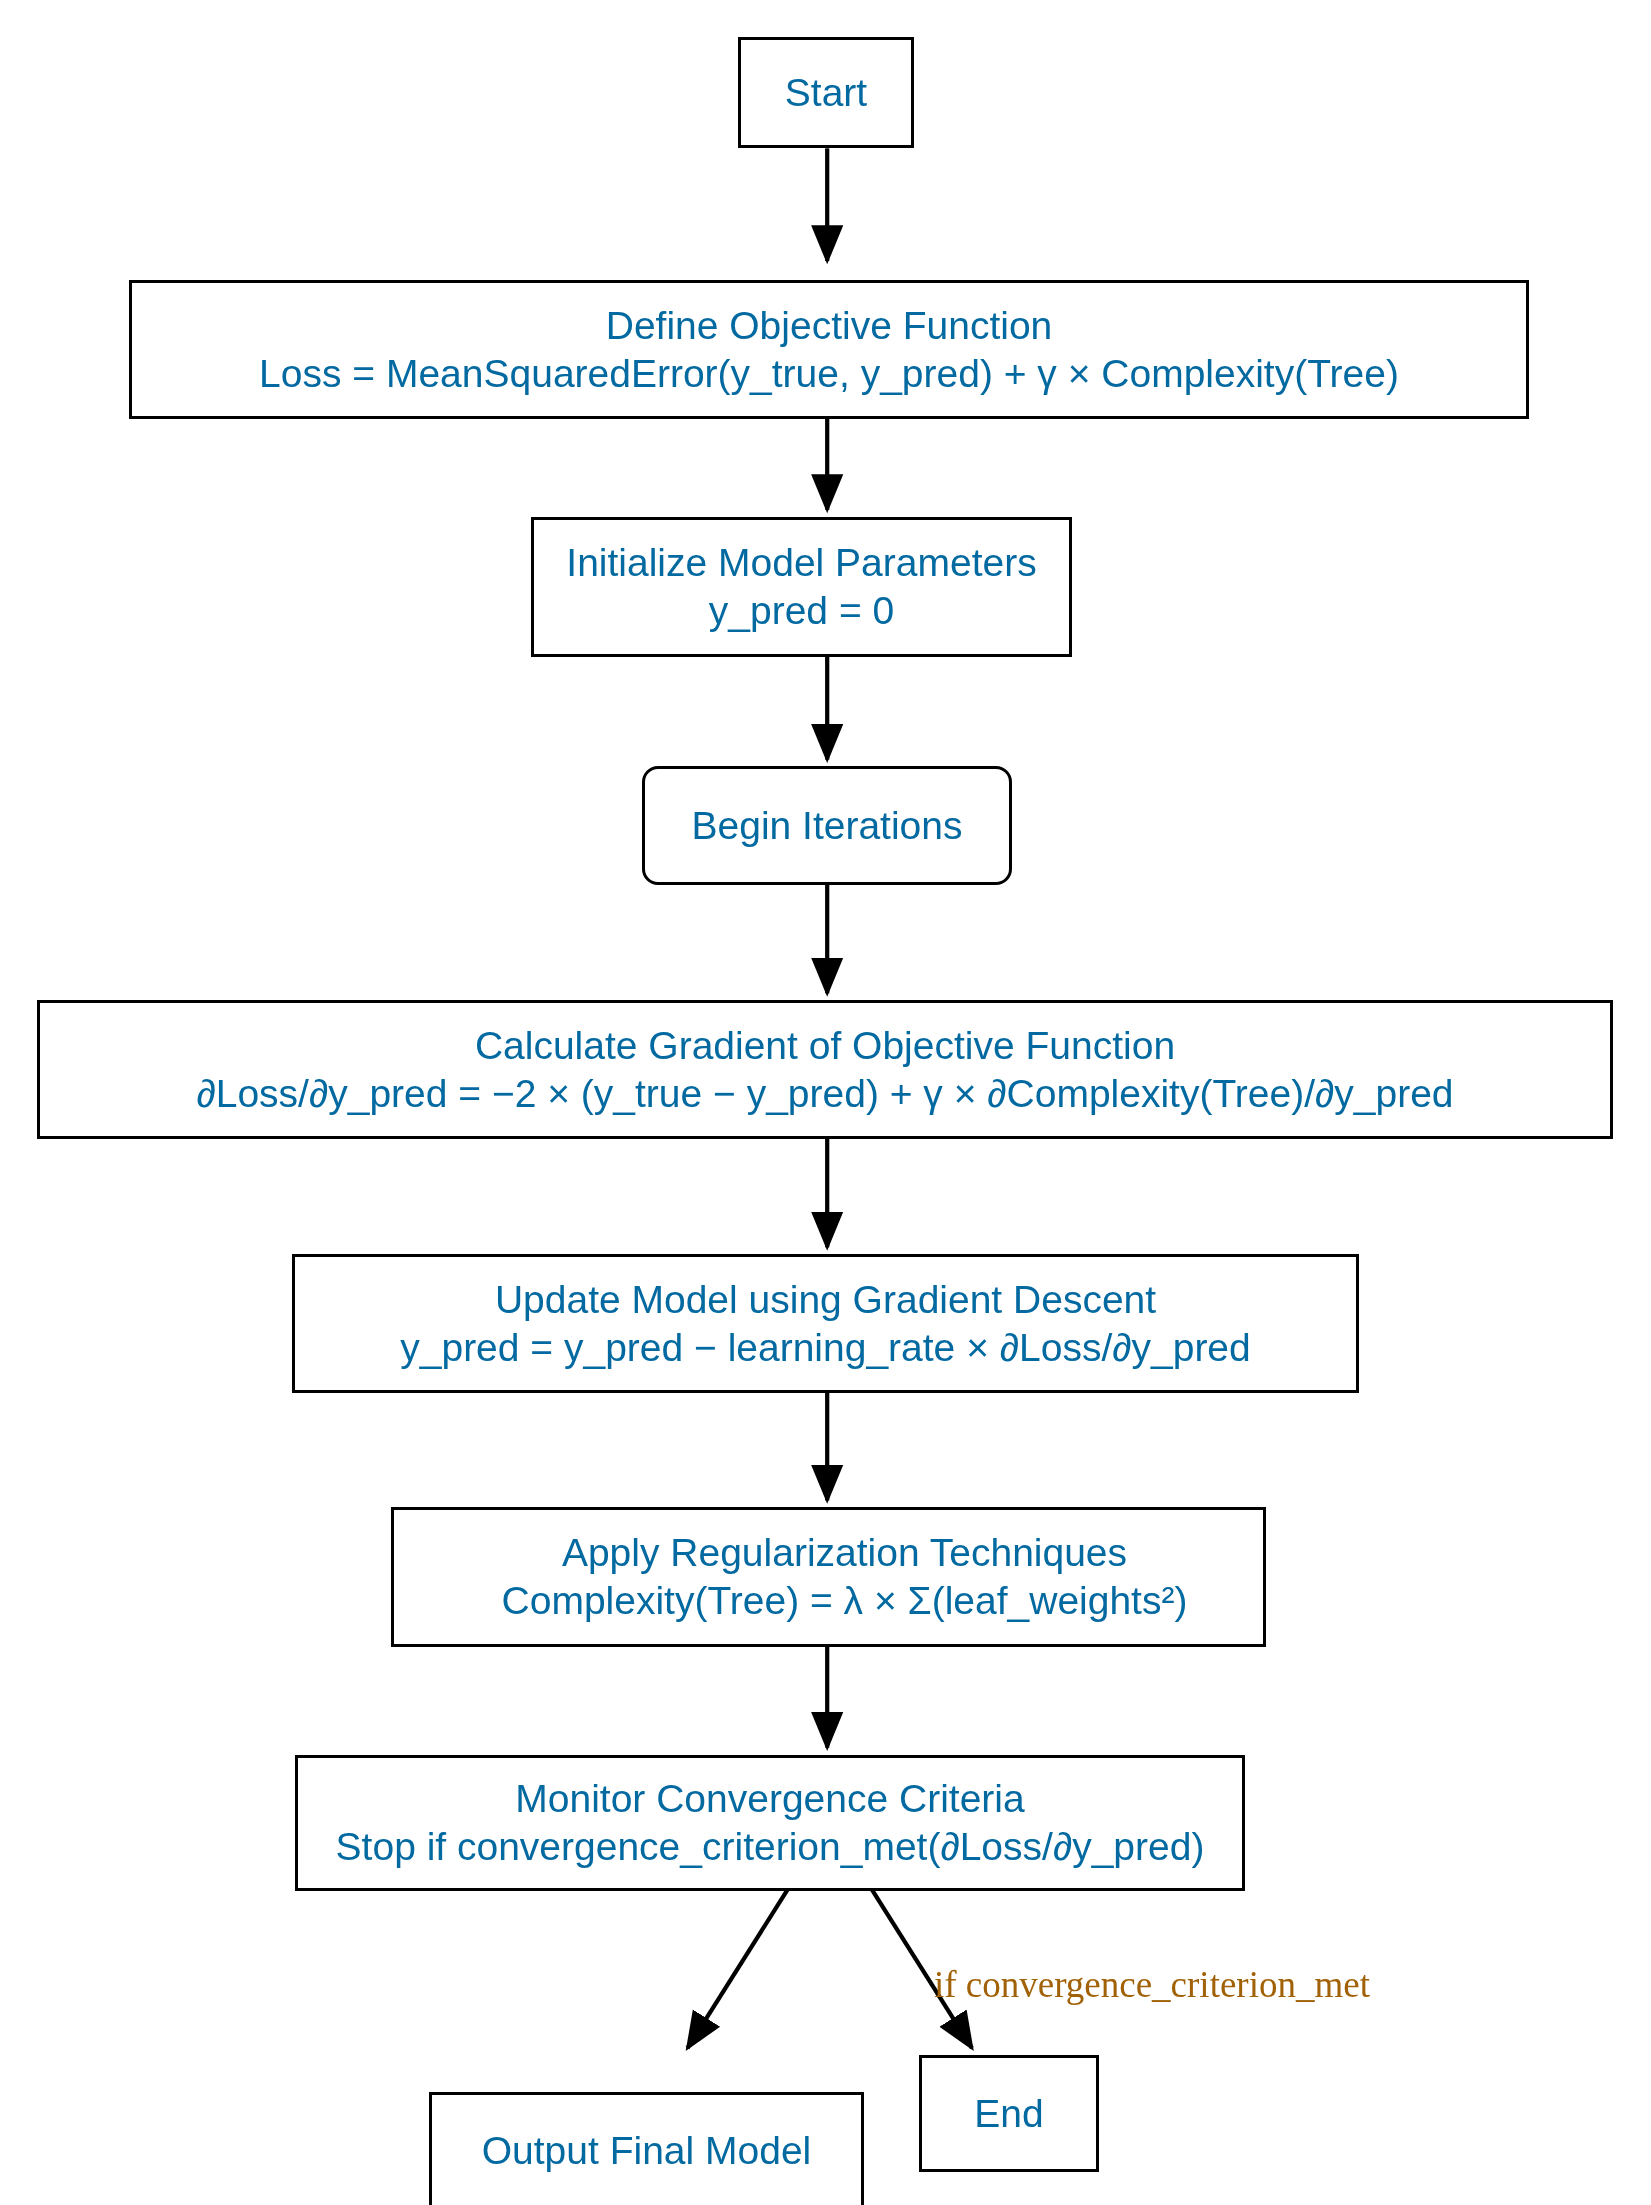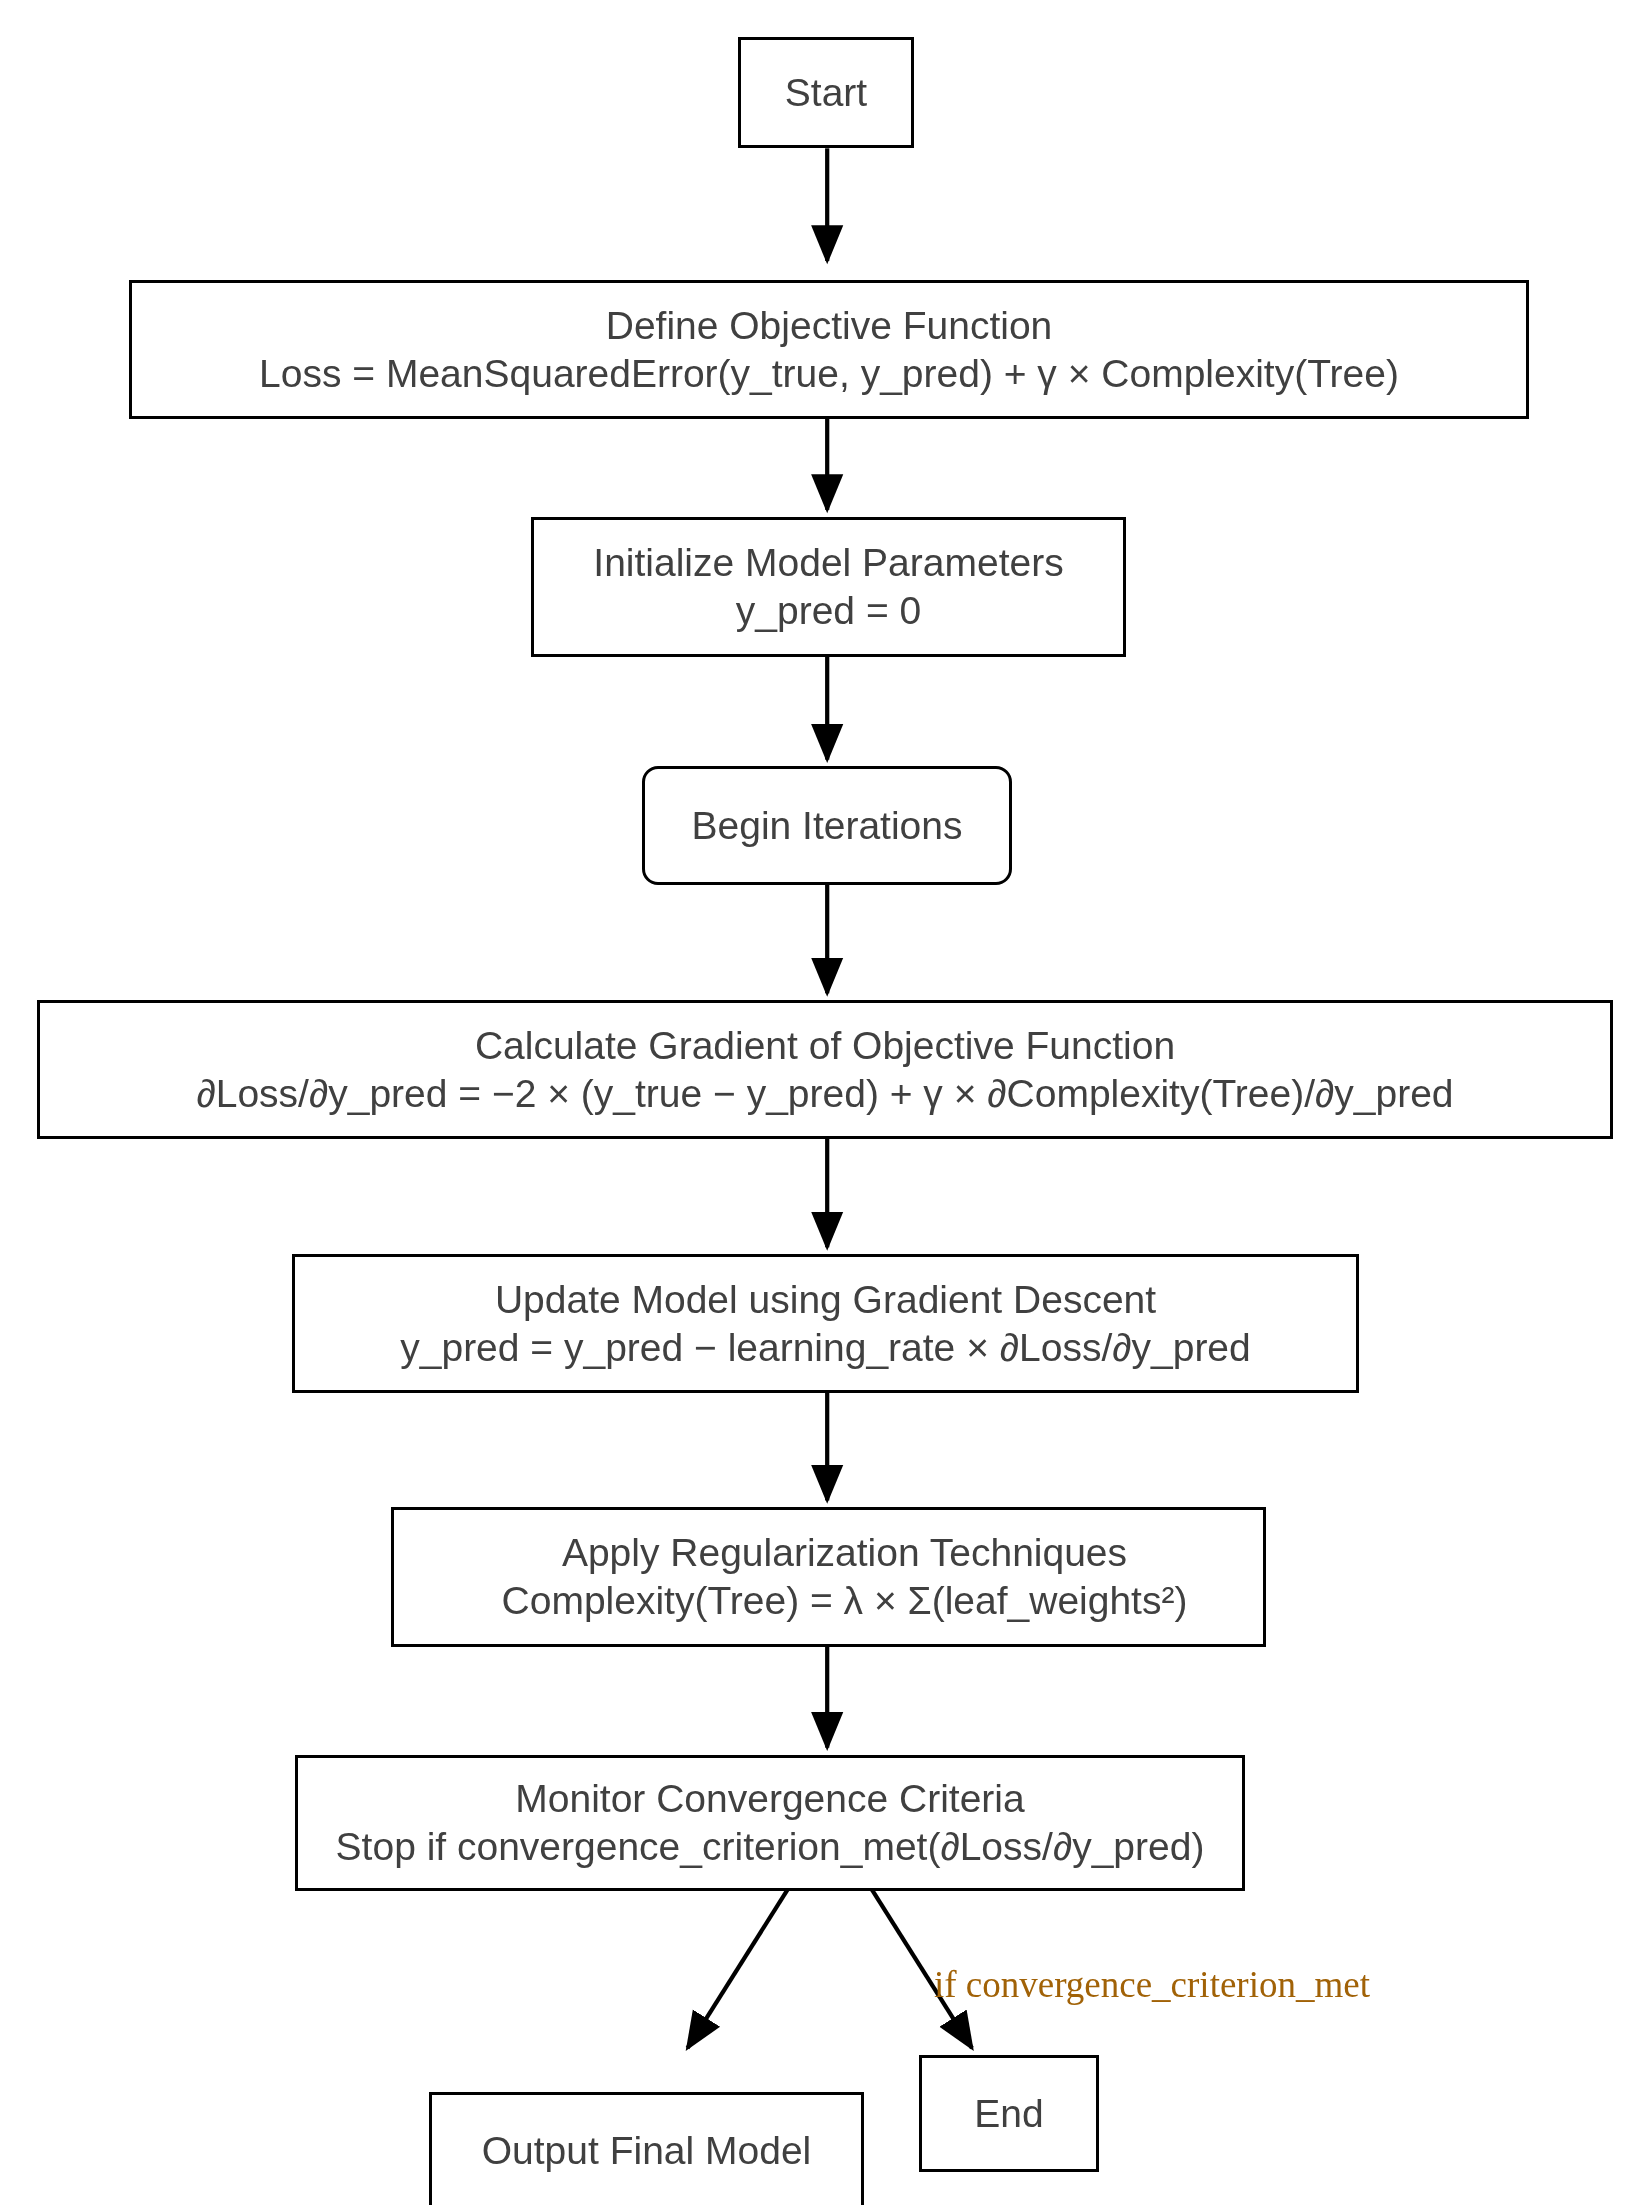--- a/index.html
+++ b/index.html
@@ -34,21 +34,21 @@
     background: #ffffff;
     border: 3.4px solid #000000;
     display: flex;
     flex-direction: column;
     align-items: center;
     justify-content: center;
     text-align: center;
     font-family: "Liberation Sans", sans-serif;
     font-size: 39px;
     line-height: 1.22;
-    color: #404040;
+    color: #0369a1;
     white-space: nowrap;
     letter-spacing: 0px;
   }
   .node .ln {
     display: block;
   }
   .edge-label {
     position: absolute;
     font-family: "Liberation Serif", serif;
     font-size: 37px;
@@ -90,21 +90,21 @@
 
   <div class="node" style="left:738px; top:37px; width:176px; height:111px;">
     <span class="ln">Start</span>
   </div>
 
   <div class="node" style="left:129px; top:268px; width:1400px; height:139px;margin-top:12px;">
     <span class="ln">Define Objective Function</span>
     <span class="ln">Loss = MeanSquaredError(y_true, y_pred) + γ × Complexity(Tree)</span>
   </div>
 
-  <div class="node" style="left:531px; top:517px; width:595px; height:140px;">
+  <div class="node" style="left:531px; top:517px; width:541px; height:140px;">
     <span class="ln">Initialize Model Parameters</span>
     <span class="ln">y_pred = 0</span>
   </div>
 
   <div class="node" style="left:642px; top:766px; width:370px; height:119px;border-radius:16px;">
     <span class="ln">Begin Iterations</span>
   </div>
 
   <div class="node" style="left:37px; top:1000px; width:1576px; height:139px;">
     <span class="ln">Calculate Gradient of Objective Function</span>

